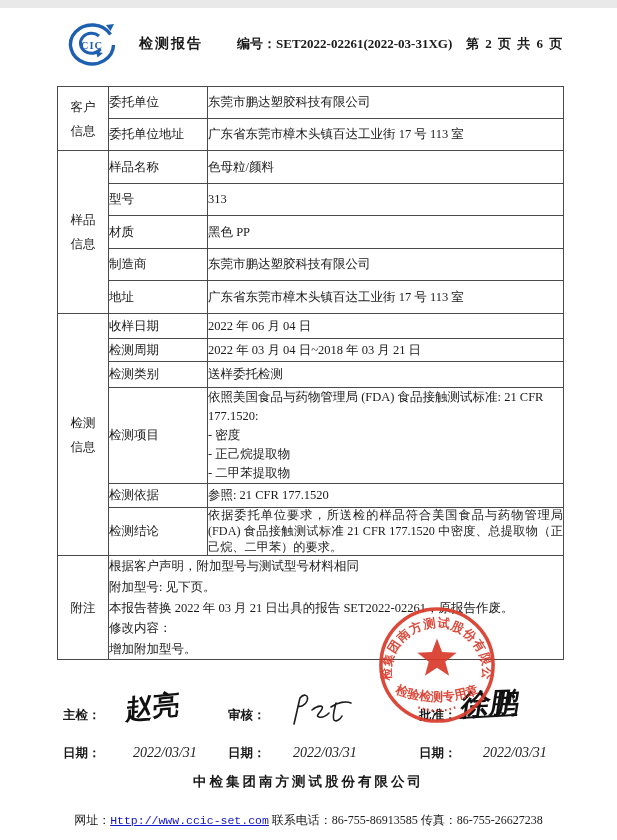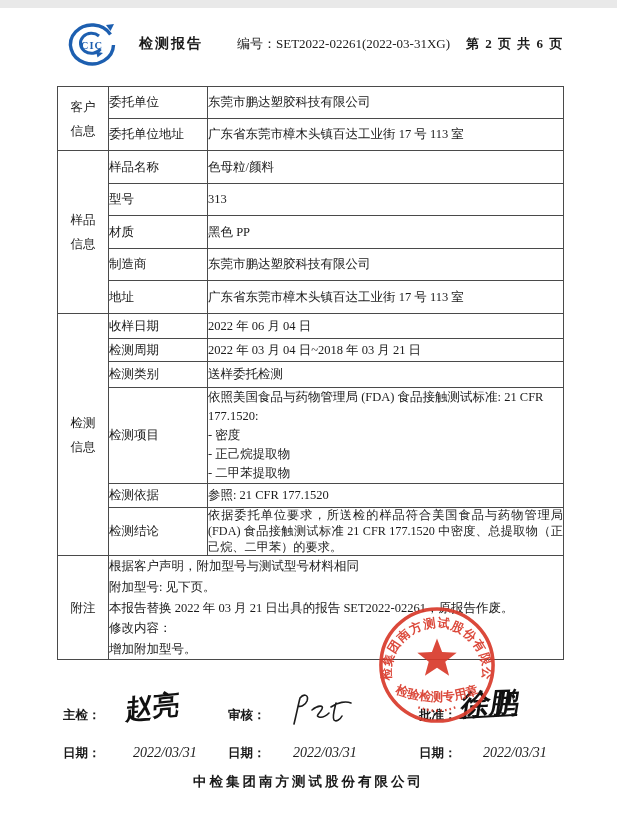--- a/index.html
+++ b/index.html
@@ -3,21 +3,21 @@
 <meta charset="utf-8">
 <style>
   html,body{margin:0;padding:0;background:#e9e9e9;}
   .page{
     position:relative;width:617px;height:840px;background:#ffffff;margin:8px auto;
     font-family:"Liberation Serif","DejaVu Serif",serif;color:#1a1a1a;overflow:hidden;
   }
   .abs{position:absolute;}
   
   .hdr-title{left:139px;top:27px;font-size:14px;font-weight:bold;letter-spacing:2px;}
-  .hdr-no{left:237px;top:27px;font-size:13px;font-weight:normal;}
+  .hdr-no{left:237px;top:27px;font-size:13px;font-weight:bold;}
   .hdr-page{left:466px;top:27px;font-size:13px;font-weight:bold;letter-spacing:1.5px;}
   .logo{left:60px;top:13px;}
   
   table.info{
     position:absolute;left:57px;top:78px;width:506px;
     border-collapse:collapse;table-layout:fixed;font-size:12.5px;
   }
   table.info td{border:1px solid #4a4a4a;vertical-align:middle;padding:0;overflow:hidden;}
   td.grp{text-align:center;white-space:pre-line;line-height:24px;}
   td.lbl{padding-left:13px;}
@@ -174,14 +174,19 @@
     <text font-size="12.5" font-weight="bold" fill="#d93a2b" letter-spacing="1">
       <textPath href="#sealArc" startOffset="50%" text-anchor="middle">中检集团南方测试股份有限公司</textPath>
     </text>
     <text font-size="12.5" font-weight="bold" fill="#d93a2b">
       <textPath href="#sealBottom" startOffset="50%" text-anchor="middle">检验检测专用章</textPath>
     </text>
     <path d="M 43,105 Q 62,112 81,105" stroke="#d93a2b" stroke-width="2.4" fill="none" stroke-dasharray="1.6,3"></path>
   </svg>
 
   <div class="abs ft-company">中检集团南方测试股份有限公司</div>
+  <div class="abs ft-line ft-contact">
+    <span>网址：</span><a class="weblink">Http://www.ccic-set.com</a>
+    <span>联系电话：</span><span>86-755-86913585</span>
+    <span>传真：</span><span>86-755-26627238</span>
+  </div>
 
 </div>
 
 </body></html>

